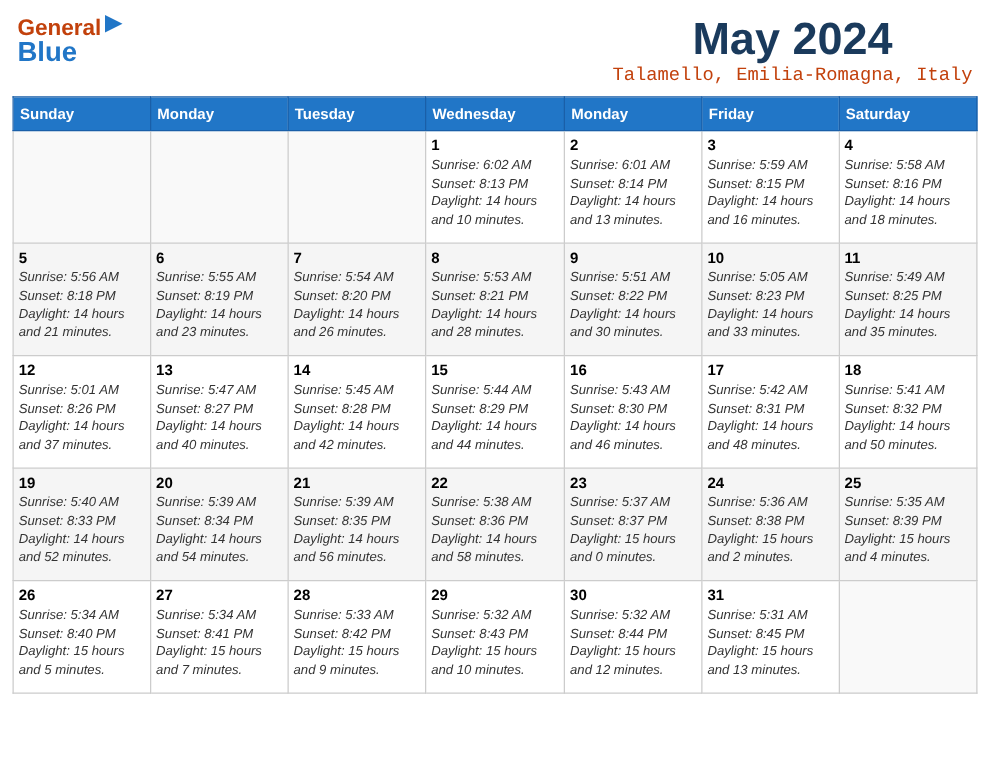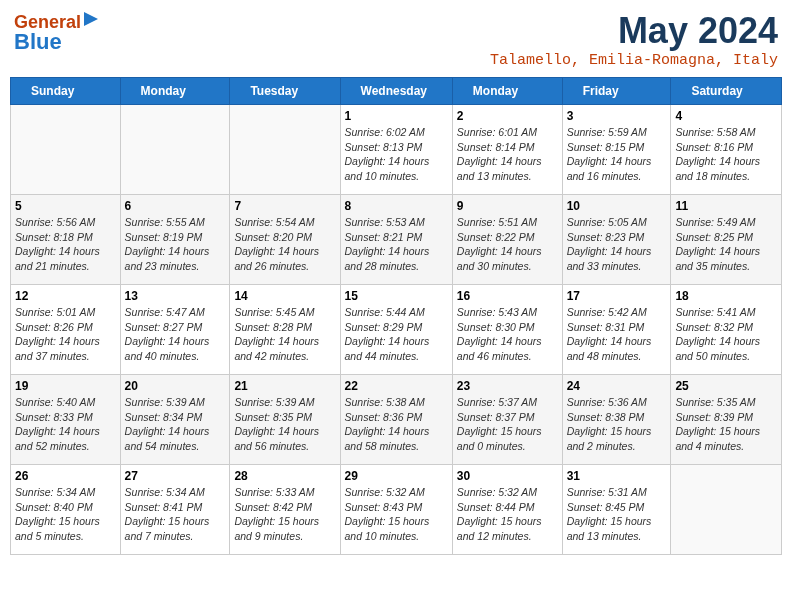--- a/index.html
+++ b/index.html
@@ -22,21 +22,21 @@
       flex-direction: column;
       align-items: flex-start;
     }
     .logo-text {
       font-size: 18px;
       font-weight: bold;
       color: #1a3a5c;
       line-height: 1.1;
     }
     .title-block {
-      text-align: right;
+      text-align: center;
     }
     .month-title {
       font-size: 36px;
       font-weight: bold;
       color: #1a3a5c;
     }
     .location {
       font-size: 15px;
       color: #c2410c;
       font-family: Liberation Mono, monospace;
@@ -44,21 +44,21 @@
     .calendar {
       width: 100%;
       border-collapse: collapse;
       font-size: 11px;
     }
     .calendar thead th {
       background: #2176c7;
       color: #fff;
       font-size: 12px;
       font-weight: bold;
-      padding: 6px 20px;
+      padding: 6px 5px;
       text-align: left;
       border: 1px solid #1a5fa8;
     }
     .calendar tbody td {
       vertical-align: top;
       border: 1px solid #ccc;
       padding: 4px;
       width: 113px;
       min-height: 80px;
       height: 90px;

